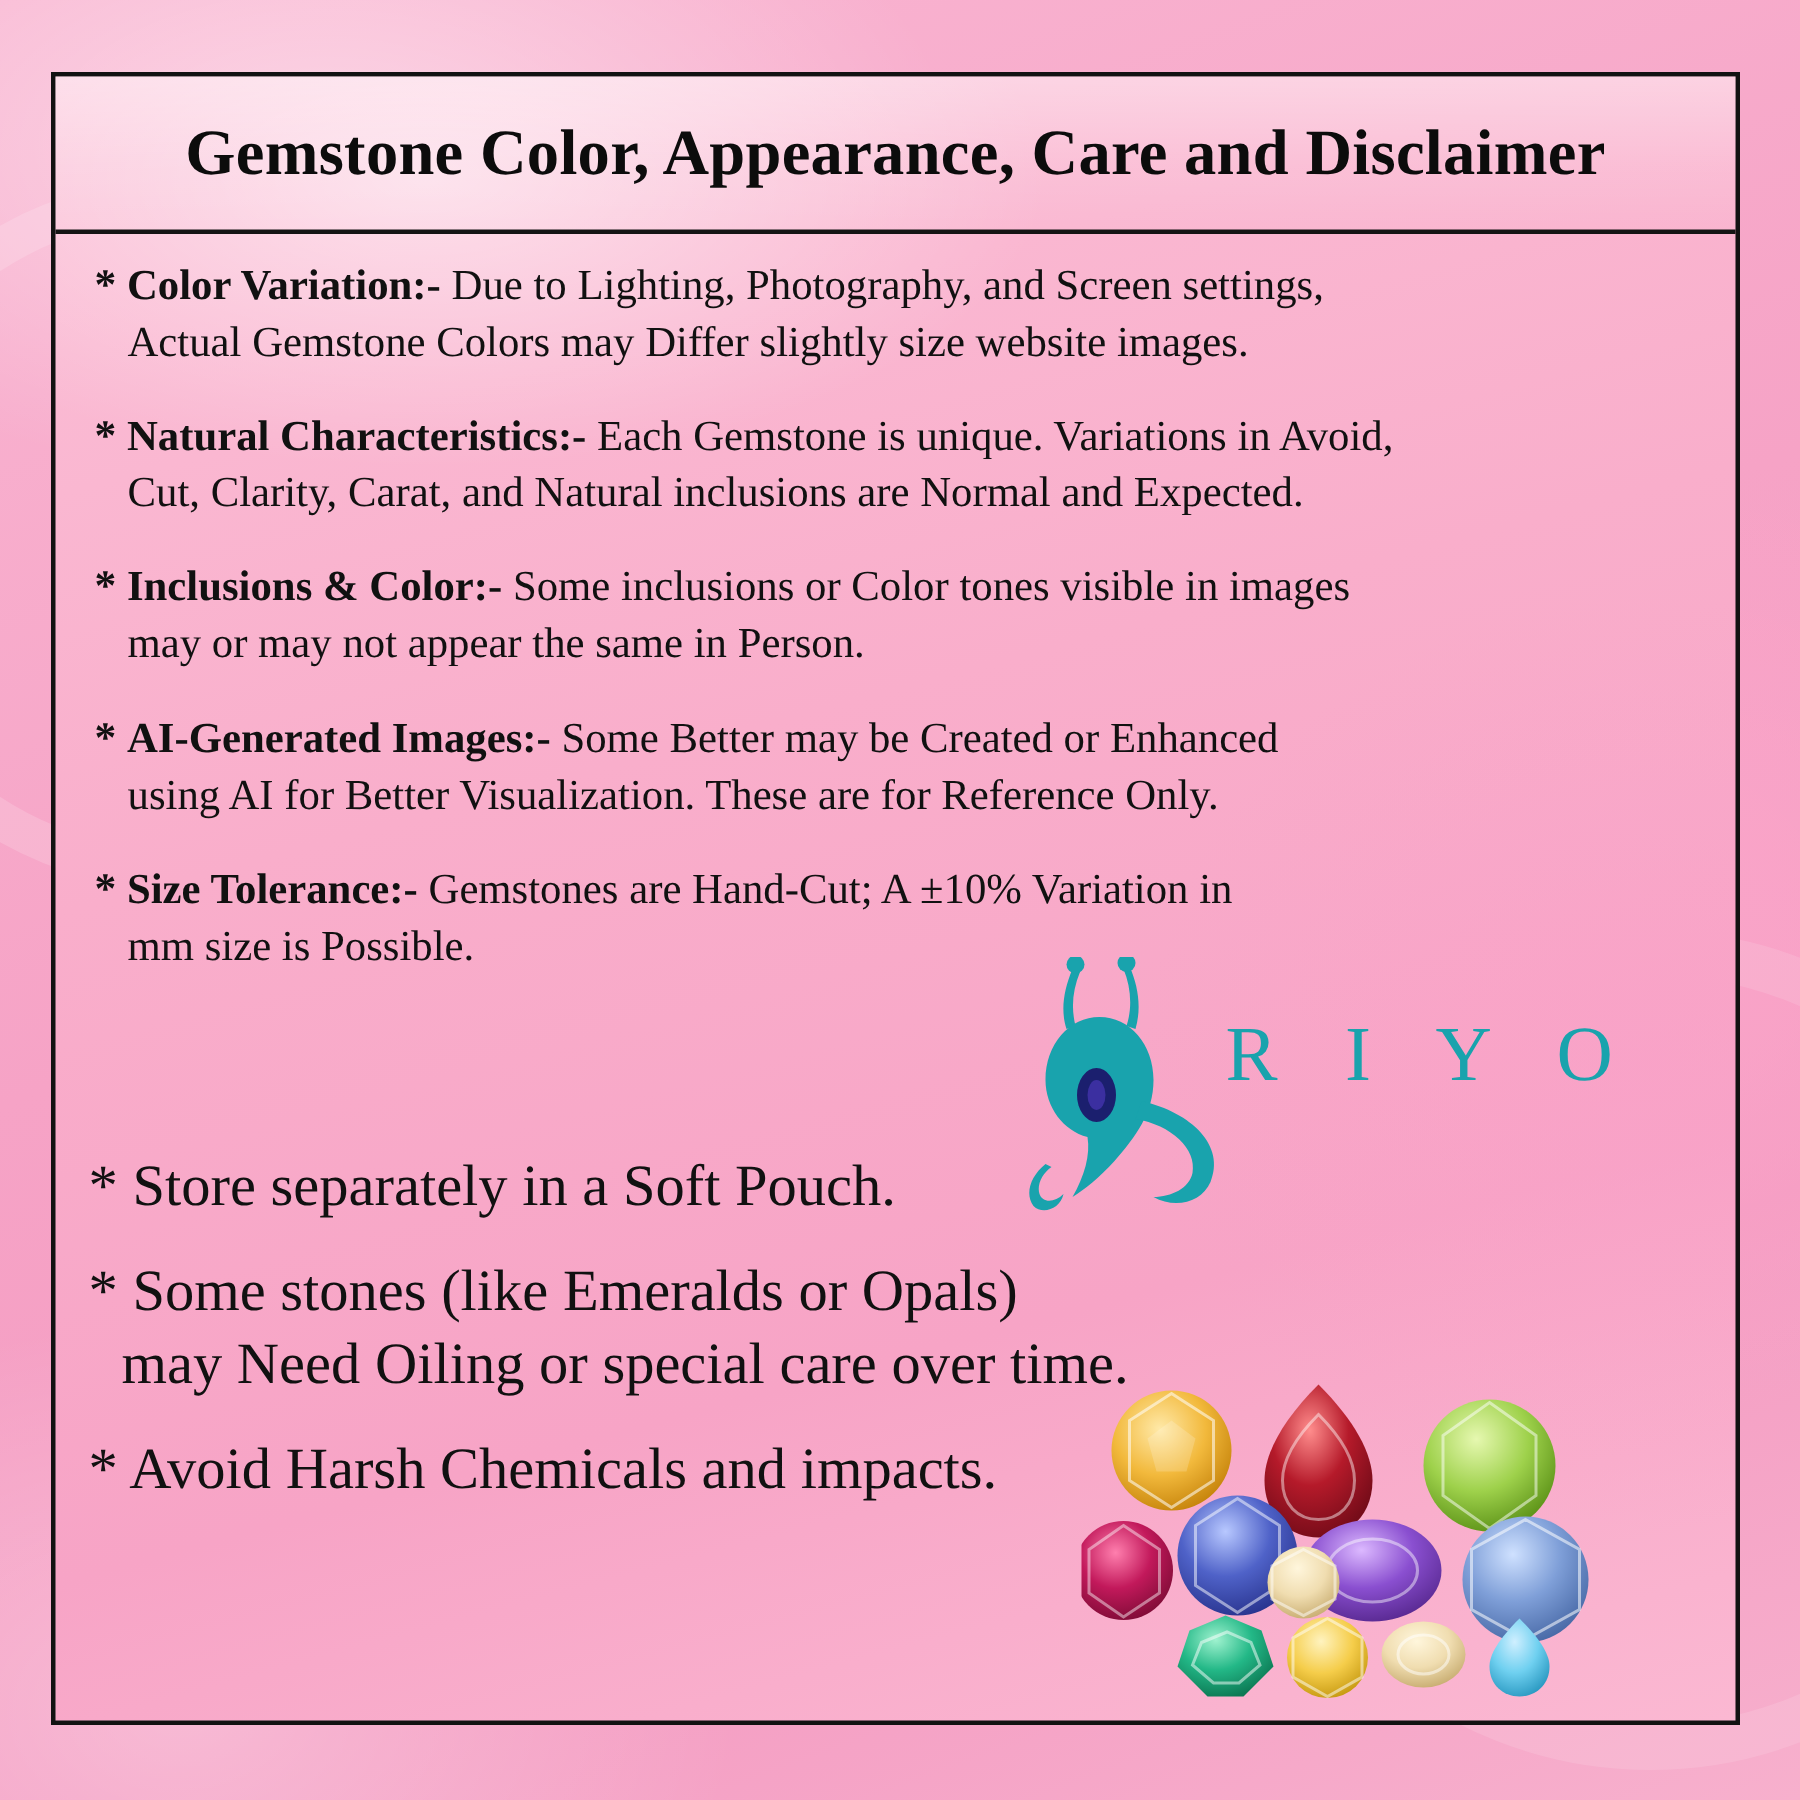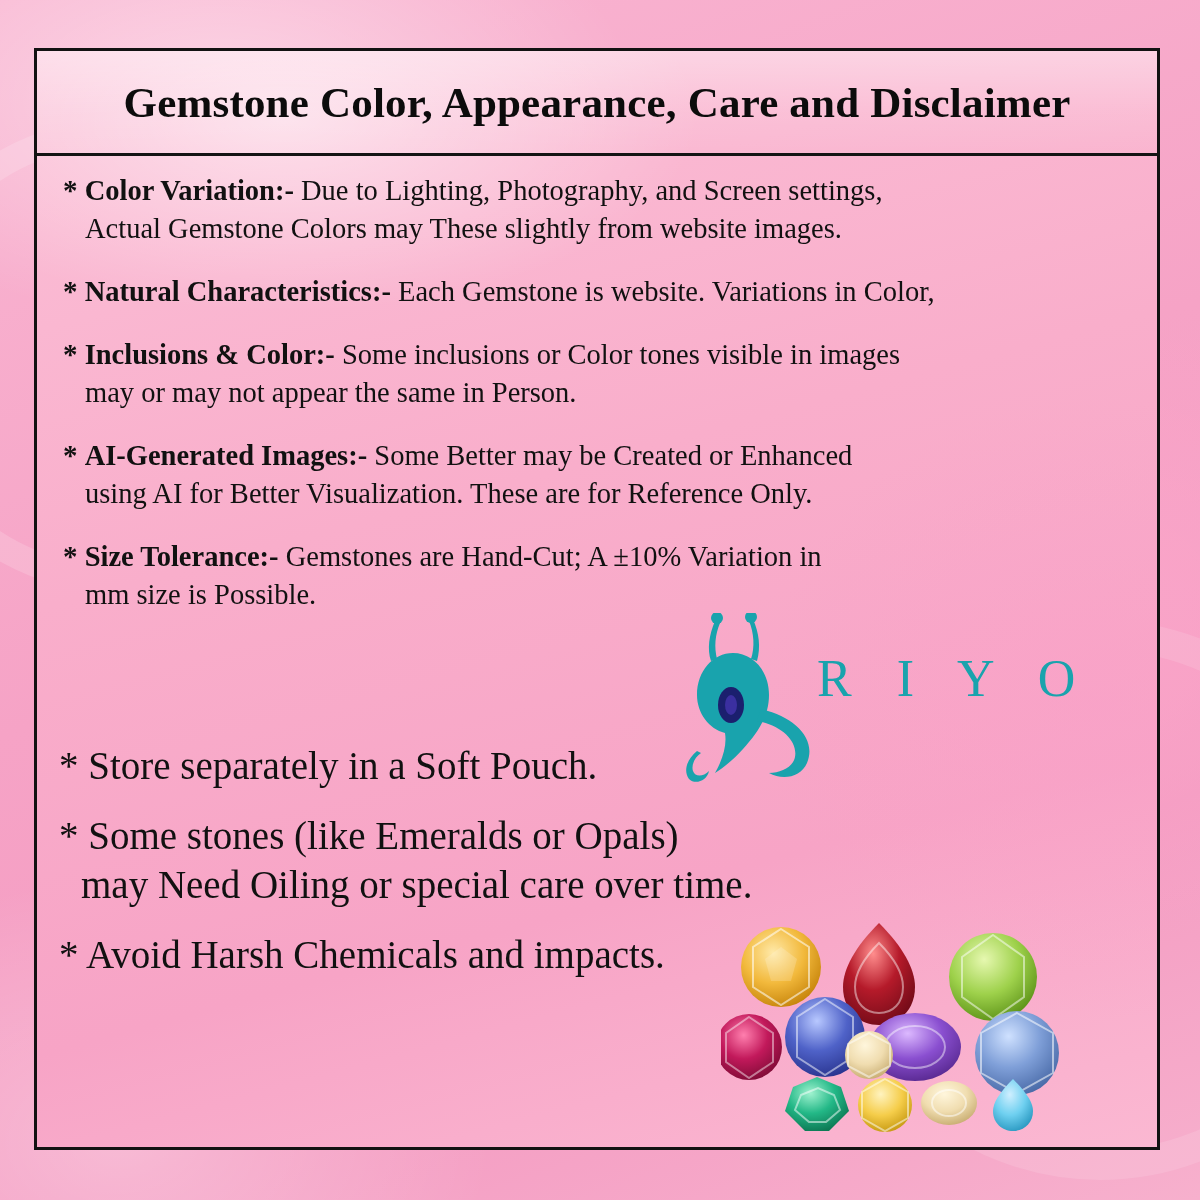--- a/index.html
+++ b/index.html
@@ -80,21 +80,21 @@
     font-weight: bold;
     font-size: 29px;
   }
   .bullet .lead {
     font-weight: bold;
   }
   .bullet .ln2 {
     display: block;
     padding-left: 22px;
   }
-  .bullet.tight { margin-bottom: 28px; }
+  .bullet.tight { margin-bottom: 16px; }
 
   
   #care-row {
     position: relative;
     height: 96px;
     margin-top: 2px;
   }
   #care-tips {
     position: absolute;
     left: 372px;
@@ -159,26 +159,27 @@
 
     <div id="title-bar">
       <div id="title">Gemstone Color, Appearance, Care and Disclaimer</div>
     </div>
 
     <div id="body">
 
       <div class="bullet">
         <span class="star">*</span>
         <span class="lead">Color Variation:-</span><span> Due to Lighting, Photography, and Screen settings,</span>
-        <span class="ln2">Actual Gemstone Colors may These slightly from website images.</span>
+        <span class="ln2">Actual Gemstone Colors may Differ slightly size website images.</span>
       </div>
 
       <div class="bullet">
         <span class="star">*</span>
-        <span class="lead">Natural Characteristics:-</span><span> Each Gemstone is website. Variations in Color,</span>
+        <span class="lead">Natural Characteristics:-</span><span> Each Gemstone is unique. Variations in Avoid,</span>
+        <span class="ln2">Cut, Clarity, Carat, and Natural inclusions are Normal and Expected.</span>
       </div>
 
       <div class="bullet">
         <span class="star">*</span>
         <span class="lead">Inclusions &amp; Color:-</span><span> Some inclusions or Color tones visible in images</span>
         <span class="ln2">may or may not appear the same in Person.</span>
       </div>
 
       <div class="bullet">
         <span class="star">*</span>

